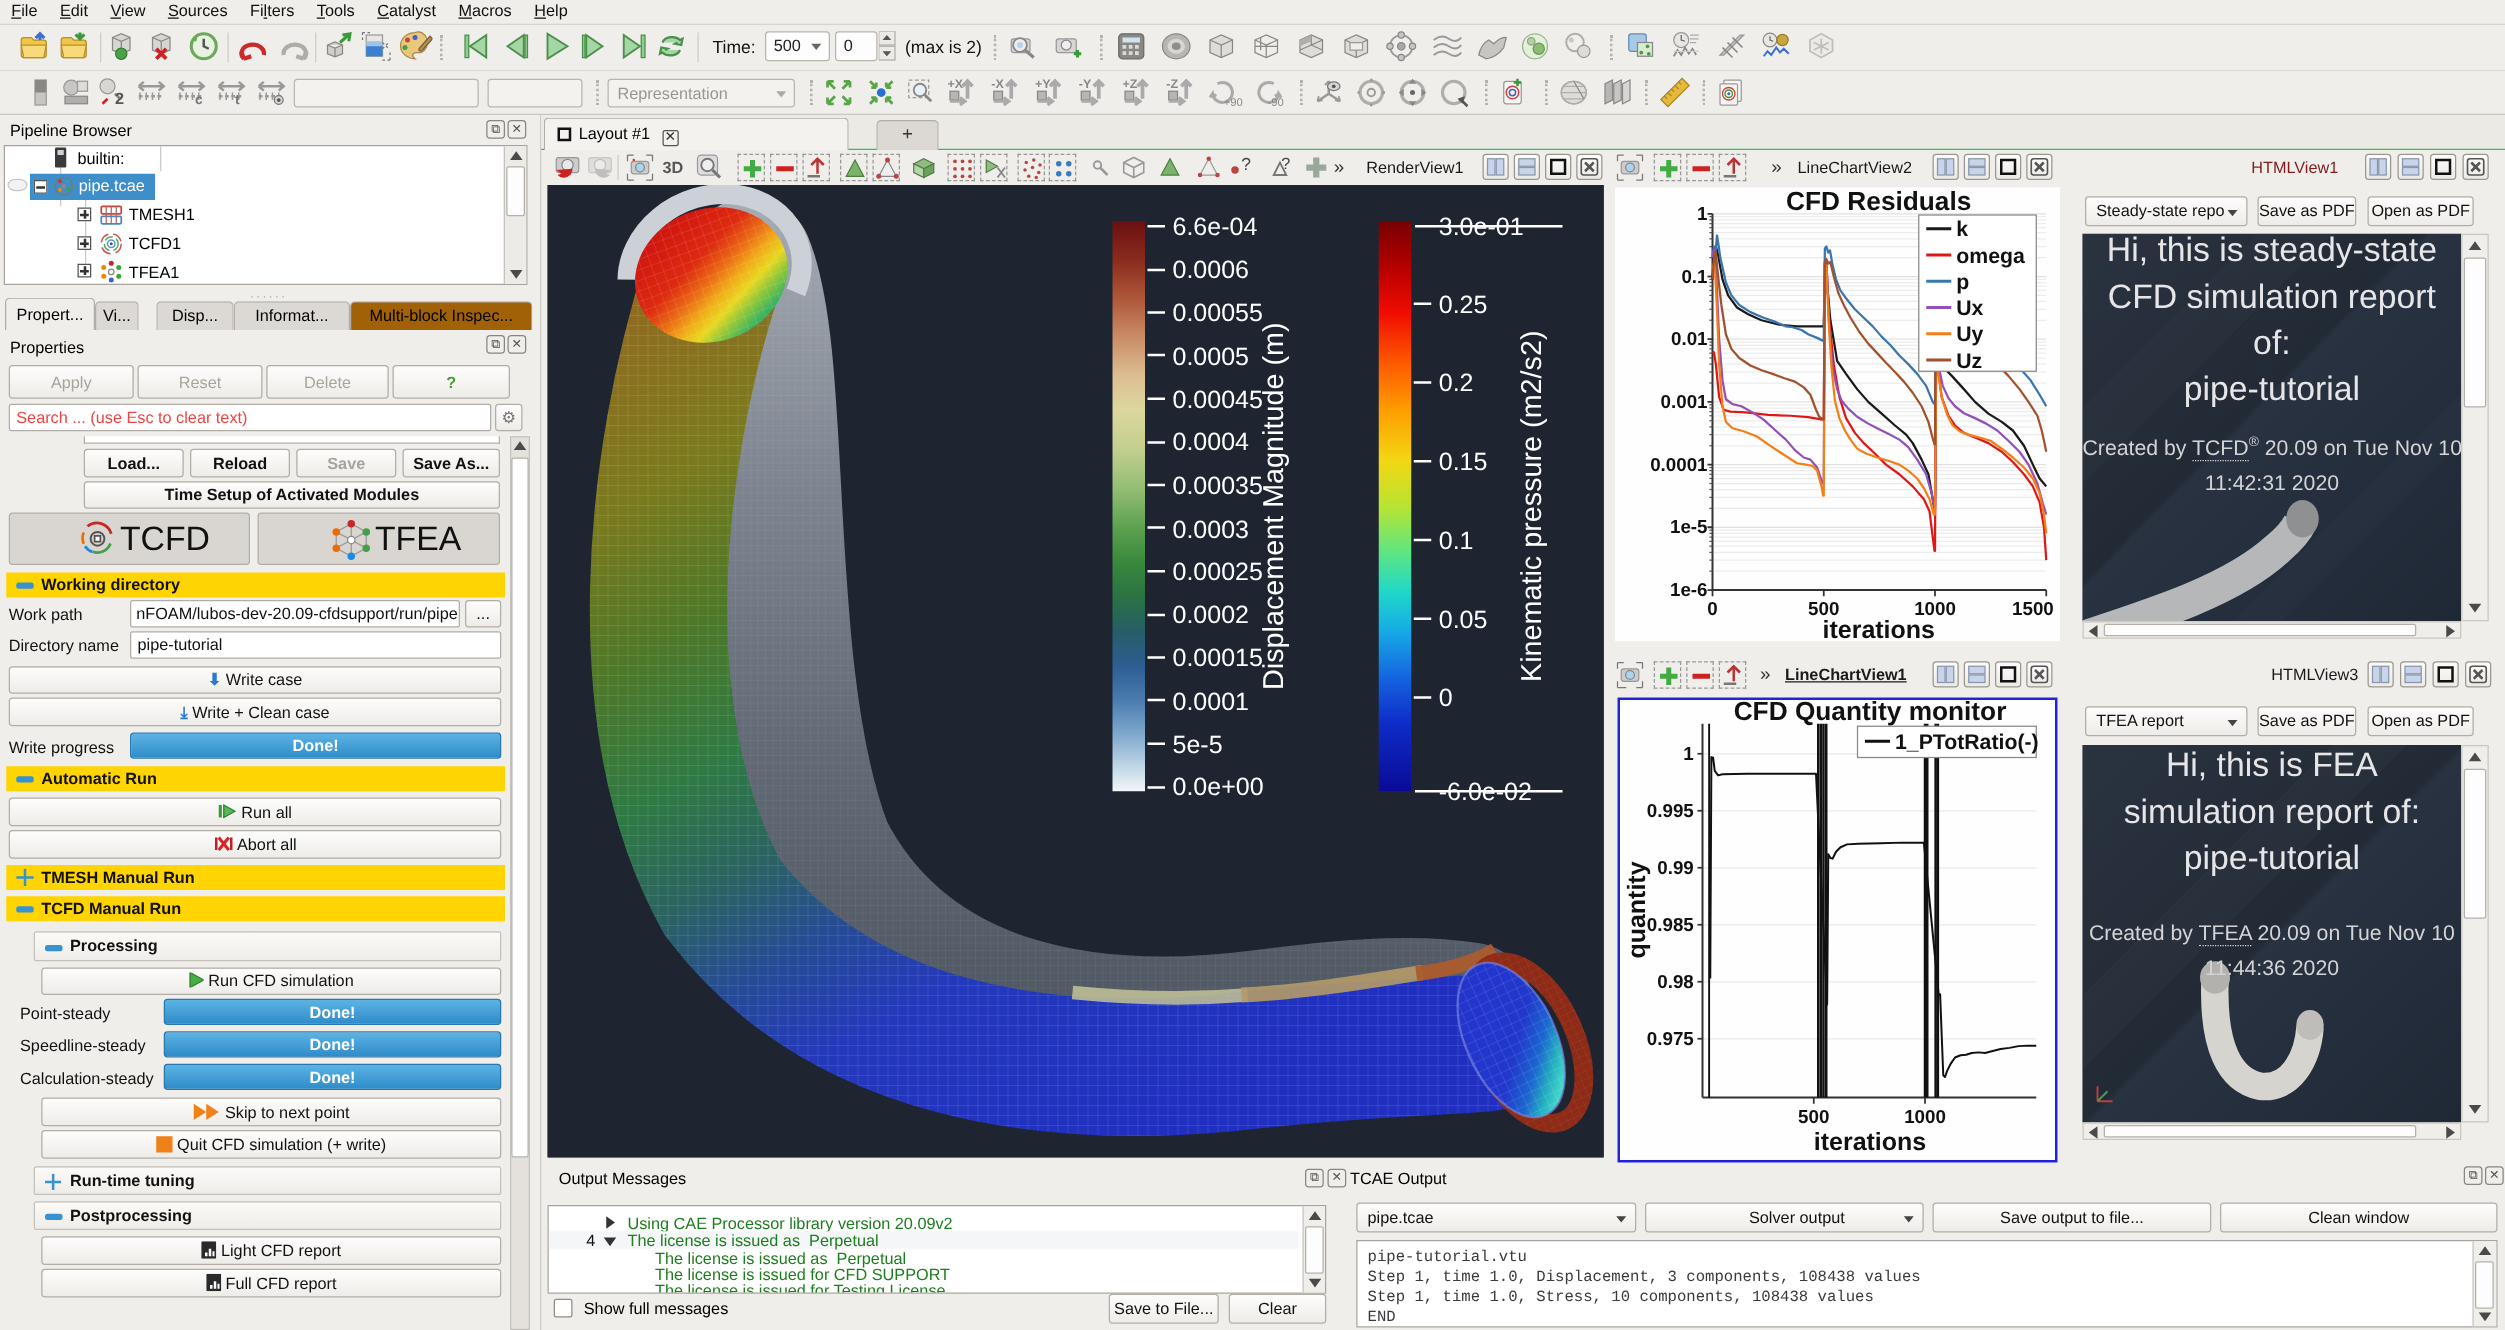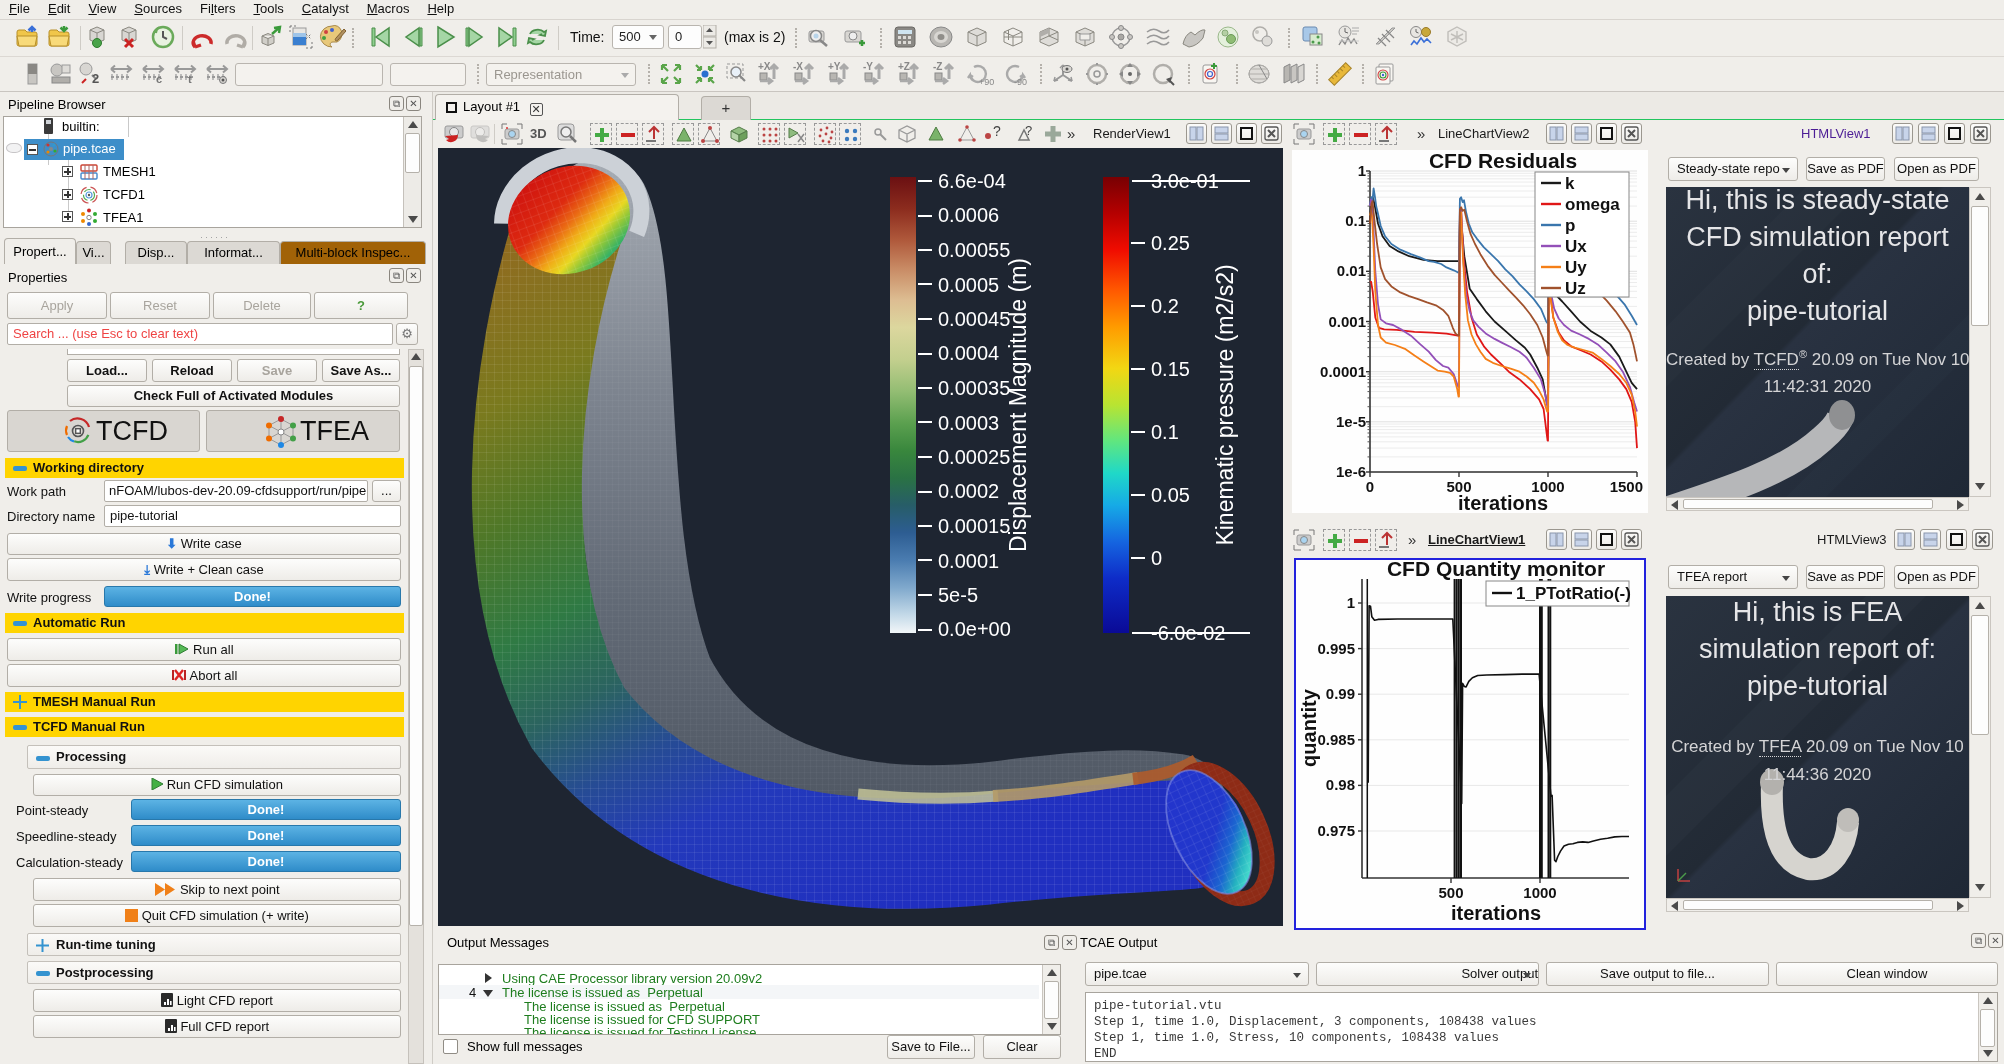--- a/index.html
+++ b/index.html
@@ -487,21 +487,21 @@
     <div class="btn" style="left:314px;top:200px;width:94px;height:27px;line-height:25px;color:#4a9a3a;font-weight:bold;">?</div>
 
     <div class="input" style="left:7px;top:231px;width:386px;height:22px;line-height:20px;padding-left:5px;color:#ef4444;">Search ... (use Esc to clear text)</div>
     <div class="btn" style="left:396px;top:231px;width:22px;height:22px;color:#777;line-height:20px;">⚙</div>
 
     <div class="abs" style="left:67px;top:257px;width:333px;height:6px;background:#fff;border:1px solid #b2aea7;border-top:none;"></div>
     <div class="btn" style="left:67px;top:267px;width:80px;height:23px;line-height:21px;font-weight:bold;">Load...</div>
     <div class="btn" style="left:152px;top:267px;width:80px;height:23px;line-height:21px;font-weight:bold;">Reload</div>
     <div class="btn dis" style="left:237px;top:267px;width:80px;height:23px;line-height:21px;font-weight:bold;">Save</div>
     <div class="btn" style="left:322px;top:267px;width:78px;height:23px;line-height:21px;font-weight:bold;">Save As...</div>
-    <div class="btn" style="left:67px;top:293px;width:333px;height:22px;line-height:20px;font-weight:bold;">Check Full of Activated Modules</div>
+    <div class="btn" style="left:67px;top:293px;width:333px;height:22px;line-height:20px;font-weight:bold;">Time Setup of Activated Modules</div>
 
     <div class="btn" style="left:7px;top:318px;width:193px;height:42px;background:#d9d6d1;"></div>
     <svg class="abs" style="left:62px;top:323px;" width="32" height="32" viewBox="0 0 32 32">
         <g fill="none" stroke-width="2.2">
           <path d="M8 6 A12 12 0 0 1 27 12" stroke="#c62828"></path>
           <path d="M27 16 A11 11 0 0 1 16 27" stroke="#43a047" transform="rotate(20 16 16)"></path>
           <path d="M5 20 A11 11 0 0 1 5 11" stroke="#ef6c00"></path>
           <path d="M12 26.5 A11 11 0 0 1 6 22" stroke="#1e88e5"></path>
           <circle cx="16" cy="16" r="5.5" stroke="#555" stroke-width="1.6"></circle>
           <rect x="13.7" y="13.7" width="4.6" height="4.6" fill="#fff" stroke="#555" stroke-width="1.4"></rect>
@@ -743,21 +743,21 @@
             <rect x="3" y="10" width="13" height="6" fill="#c8d4ea" stroke="#8a96ac"></rect>
           </svg></div>
       <div class="vtbtn" style="left:1163px;top:3px;"><svg width="19" height="19">
             <rect x="4" y="4" width="11" height="11" fill="none" stroke="#111" stroke-width="2"></rect>
           </svg></div>
       <div class="vtbtn" style="left:1188px;top:3px;"><svg width="19" height="19">
             <rect x="3" y="3" width="13" height="13" rx="2" fill="none" stroke="#555" stroke-width="1.3"></rect>
             <path d="M6 6l7 7M13 6l-7 7" stroke="#555" stroke-width="2"></path>
           </svg></div>
 
-      <div class="abs" style="left:1368px;top:6px;font-size:13px;color:#4c1d95;">HTMLView1</div>
+      <div class="abs" style="left:1368px;top:6px;font-size:13px;color:#7f1d1d;">HTMLView1</div>
       <div class="vtbtn" style="left:1459px;top:3px;"><svg width="19" height="19">
             <rect x="3" y="3" width="6" height="13" fill="#c8d4ea" stroke="#8a96ac"></rect>
             <rect x="10" y="3" width="6" height="13" fill="#c8d4ea" stroke="#8a96ac"></rect>
           </svg></div>
       <div class="vtbtn" style="left:1485px;top:3px;"><svg width="19" height="19">
             <rect x="3" y="3" width="13" height="6" fill="#c8d4ea" stroke="#8a96ac"></rect>
             <rect x="3" y="10" width="13" height="6" fill="#c8d4ea" stroke="#8a96ac"></rect>
           </svg></div>
       <div class="vtbtn" style="left:1511px;top:3px;"><svg width="19" height="19">
             <rect x="4" y="4" width="11" height="11" fill="none" stroke="#111" stroke-width="2"></rect>
@@ -1253,21 +1253,21 @@
       <div class="abs" style="left:10px;top:113px;width:15px;height:15px;background:#fff;border:1px solid #908c85;border-radius:2px;"></div>
       <div class="abs" style="left:34px;top:113px;font-size:13px;">Show full messages</div>
       <div class="btn" style="left:454px;top:109px;width:88px;height:24px;line-height:22px;">Save to File...</div>
       <div class="btn" style="left:550px;top:109px;width:78px;height:24px;line-height:22px;">Clear</div>
     </div>
     <div id="tcaeout" class="abs" style="left:640px;top:834px;width:932px;height:138px;">
       <div class="docktitle abs" style="left:7px;top:9px;">TCAE Output</div>
       <div class="winbtn" style="left:898px;top:7px;">⧉</div>
       <div class="winbtn" style="left:915px;top:7px;">✕</div>
       <div class="btn" style="left:12px;top:36px;width:224px;height:24px;text-align:left;padding-left:8px;line-height:22px;">pipe.tcae<span style="position:absolute;right:7px;top:10px;width:0;height:0;border-left:4px solid transparent;border-right:4px solid transparent;border-top:5px solid #444;"></span></div>
-      <div class="btn" style="left:243px;top:36px;width:223px;height:24px;text-align:right;padding-left:20px;line-height:22px;">Solver output<span style="position:absolute;right:7px;top:10px;width:0;height:0;border-left:4px solid transparent;border-right:4px solid transparent;border-top:5px solid #444;"></span></div>
+      <div class="btn" style="left:243px;top:36px;width:223px;height:24px;text-align:center;padding-left:20px;line-height:22px;">Solver output<span style="position:absolute;right:7px;top:10px;width:0;height:0;border-left:4px solid transparent;border-right:4px solid transparent;border-top:5px solid #444;"></span></div>
       <div class="btn" style="left:473px;top:36px;width:223px;height:24px;line-height:22px;">Save output to file...</div>
       <div class="btn" style="left:703px;top:36px;width:222px;height:24px;line-height:22px;">Clean window</div>
       <div class="abs" style="left:12px;top:66px;width:913px;height:70px;background:#fff;border:1px solid #a8a49d;font-family:'Liberation Mono',monospace;font-size:12.5px;color:#3a3a3a;">
         <div class="abs" style="left:8px;top:5px;line-height:16px;">pipe-tutorial.vtu<br>Step 1, time 1.0, Displacement, 3 components, 108438 values<br>Step 1, time 1.0, Stress, 10 components, 108438 values<br>END</div>
         <div class="abs" style="left:892px;top:0;width:19px;height:68px;background:#f0eeea;border-left:1px solid #cac6c0;">
           <div class="abs" style="left:4px;top:4px;width:0;height:0;border-left:5px solid transparent;border-right:5px solid transparent;border-bottom:7px solid #4a4a4a;"></div>
           <div class="abs" style="left:4px;top:57px;width:0;height:0;border-left:5px solid transparent;border-right:5px solid transparent;border-top:7px solid #4a4a4a;"></div>
           <div class="abs" style="left:1px;top:16px;width:15px;height:38px;background:#fdfdfd;border:1px solid #b5b1aa;border-radius:2px;"></div>
         </div>
       </div>

